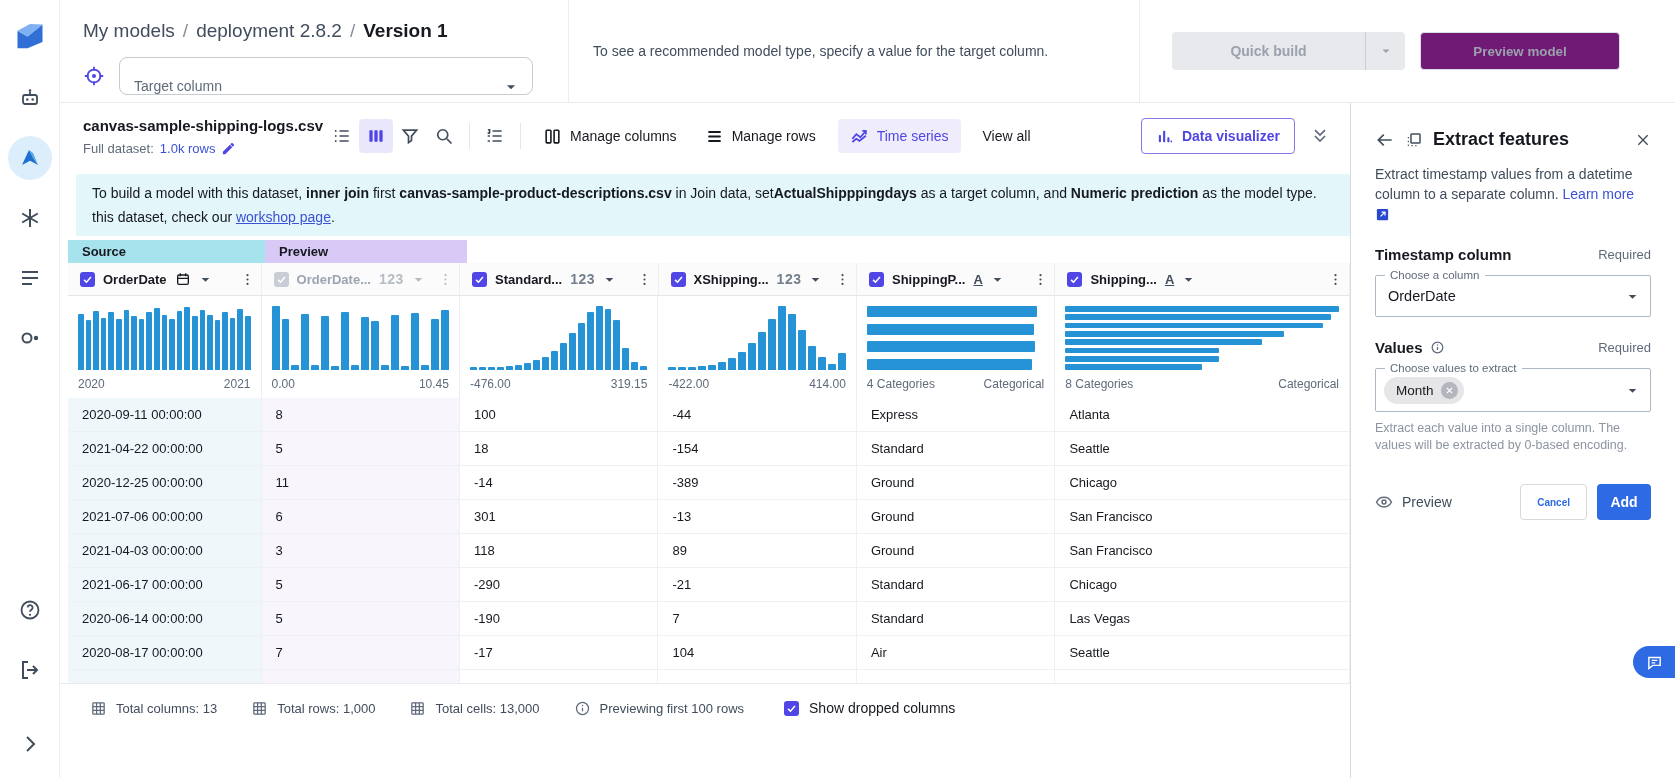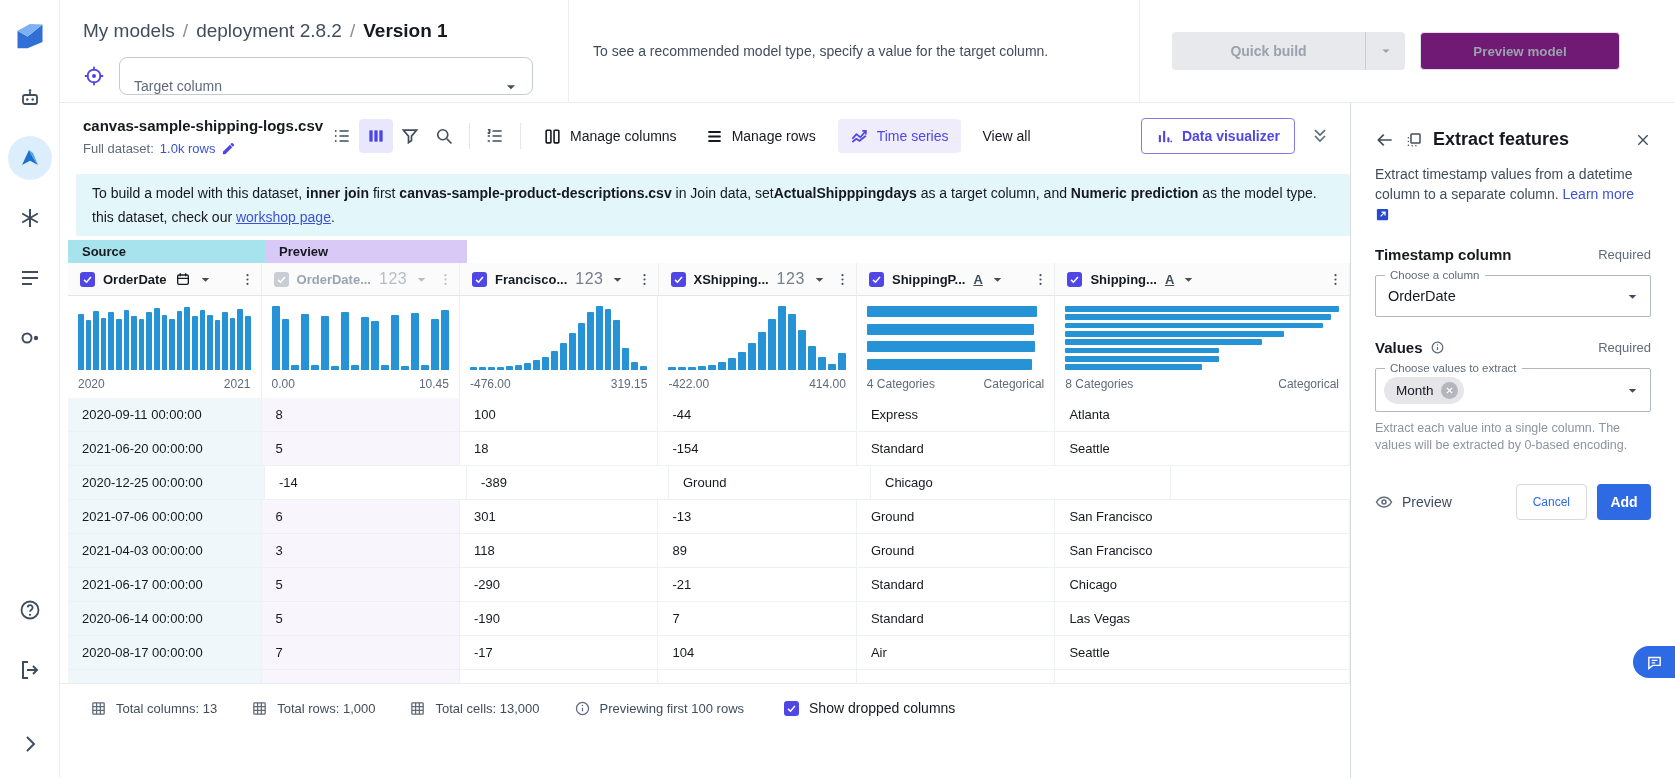--- a/index.html
+++ b/index.html
@@ -77,21 +77,21 @@
   .gridwrap{margin-left:8px;width:1282px;overflow:hidden;flex:1;min-height:0}
   .grp{display:flex;height:23px}
   .gcell{display:flex;align-items:center;padding-left:14px;font-weight:700;font-size:13px}
   .grow{display:flex}
   .hcell{height:33px;display:flex;align-items:center;gap:8px;padding:0 6px 0 12px;border-right:1px solid #eceef0;
     border-bottom:1px solid #e3e6e9;background:#fbfbfc}
   .cbx{width:15px;height:15px;border-radius:3px;background:var(--accent);display:flex;align-items:center;justify-content:center;cursor:pointer;flex:none}
   .cbx svg{width:11px;height:11px}
   .cbx.dis{background:#c9ced6}
   .hname{font-weight:700;font-size:13px;white-space:nowrap;overflow:hidden}
-  .t123{font-size:16px;color:#737f8c;letter-spacing:.5px;font-weight:400}
+  .t123{font-size:14px;color:#737f8c;letter-spacing:.5px;font-weight:700}
   .tA{font-size:13px;font-weight:700;text-decoration:underline;color:#414d5c}
   .hcaret{width:13px;height:13px;color:#414d5c;cursor:pointer}
   .hkebab{margin-left:auto;width:15px;height:15px;color:#414d5c;cursor:pointer}
   .hcell.dis .hname{color:#9aa5b1}
   .hcell.dis .t123,.hcell.dis .hcaret,.hcell.dis .hkebab{color:#b6bdc6}
   .histcell{height:102px;border-right:1px solid #eceef0;overflow:hidden}
   .bars{display:flex;align-items:flex-end;gap:2px;height:64px;margin:10px 10px 0}
   .bars span{flex:1;background:var(--bar);border-radius:1px 1px 0 0}
   .hbars{display:flex;flex-direction:column;justify-content:space-between;height:64px;margin:10px 10px 0}
   .hbars span{background:var(--bar);border-radius:1px}
@@ -133,21 +133,21 @@
   .field.tall{height:44px;padding-left:8px}
   .chip{background:#e6e6e9;border-radius:14px;height:27px;display:flex;align-items:center;gap:7px;padding:0 6px 0 12px;font-size:13.5px}
   .chip .x{width:17px;height:17px;border-radius:50%;background:#b3b6bc;color:#fff;display:flex;align-items:center;justify-content:center;cursor:pointer}
   .chip .x svg{width:9px;height:9px}
   .phelp{margin-top:8px;font-size:12.5px;line-height:17px;color:#8b95a1}
   .pfoot{display:flex;align-items:center;margin-top:30px}
   .pprev{display:flex;align-items:center;gap:9px;color:var(--mid);cursor:pointer}
   .pprev .icon{width:18px;height:18px;color:#5f6b7a}
   .pbtns{margin-left:auto;display:flex;gap:10px}
   .btn-cancel{height:36px;padding:0 16px;border:1px solid #d5d9d9;border-radius:4px;background:#fff;
-    color:var(--btnblue);font-weight:400;font-size:12px;cursor:pointer}
+    color:var(--btnblue);font-weight:700;font-size:10px;cursor:pointer}
   .btn-add{height:36px;width:54px;border:none;border-radius:4px;background:var(--btnblue);color:#fff;
     font-weight:700;font-size:14px;cursor:pointer}
 
   .chatfab{position:absolute;right:0;top:646px;width:42px;height:32px;border-radius:16px 0 0 16px;
     background:var(--btnblue);display:flex;align-items:center;justify-content:center;cursor:pointer;color:#fff}
   .chatfab svg{width:17px;height:17px}
 </style>
 </head>
 <body>
 
@@ -434,21 +434,21 @@
                     <circle cx="12" cy="19" r="1.7"></circle>
                   </svg>
                 </span>
               </div>
               <div class="hcell" style="width: 202px;">
                 <span class="cbx">
                   <svg viewBox="0 0 16 16" fill="none" stroke="#fff" stroke-width="2.2">
                     <path d="M3 8.5L6.5 12 13 4.5"></path>
                   </svg>
                 </span>
-                <span class="hname">Francisco...</span>
+                <span class="hname">Standard...</span>
                 <span class="t123">123</span>
                 <span class="icon hcaret">
                   <svg viewBox="0 0 24 24" fill="currentColor">
                     <path d="M5 9l7 7 7-7z"></path>
                   </svg>
                 </span>
                 <span class="icon hkebab">
                   <svg viewBox="0 0 24 24" fill="currentColor">
                     <circle cx="12" cy="5" r="1.7"></circle>
                     <circle cx="12" cy="12" r="1.7"></circle>
@@ -664,29 +664,30 @@
           <div>
               <div class="drow">
                 <div class="dcell c0" style="width: 197px;">2020-09-11 00:00:00</div>
                 <div class="dcell c1" style="width: 202px;">8</div>
                 <div class="dcell" style="width: 202px;">100</div>
                 <div class="dcell" style="width: 202px;">-44</div>
                 <div class="dcell" style="width: 202px;">Express</div>
                 <div class="dcell" style="width: 300px;">Atlanta</div>
               </div>
               <div class="drow">
-                <div class="dcell c0" style="width: 197px;">2021-06-20 00:00:00</div>
+                <div class="dcell c0" style="width: 197px;">2021-04-22 00:00:00</div>
                 <div class="dcell c1" style="width: 202px;">5</div>
                 <div class="dcell" style="width: 202px;">18</div>
                 <div class="dcell" style="width: 202px;">-154</div>
                 <div class="dcell" style="width: 202px;">Standard</div>
                 <div class="dcell" style="width: 300px;">Seattle</div>
               </div>
               <div class="drow">
                 <div class="dcell c0" style="width: 197px;">2020-12-25 00:00:00</div>
+                <div class="dcell c1" style="width: 202px;">11</div>
                 <div class="dcell" style="width: 202px;">-14</div>
                 <div class="dcell" style="width: 202px;">-389</div>
                 <div class="dcell" style="width: 202px;">Ground</div>
                 <div class="dcell" style="width: 300px;">Chicago</div>
               </div>
               <div class="drow">
                 <div class="dcell c0" style="width: 197px;">2021-07-06 00:00:00</div>
                 <div class="dcell c1" style="width: 202px;">6</div>
                 <div class="dcell" style="width: 202px;">301</div>
                 <div class="dcell" style="width: 202px;">-13</div>

